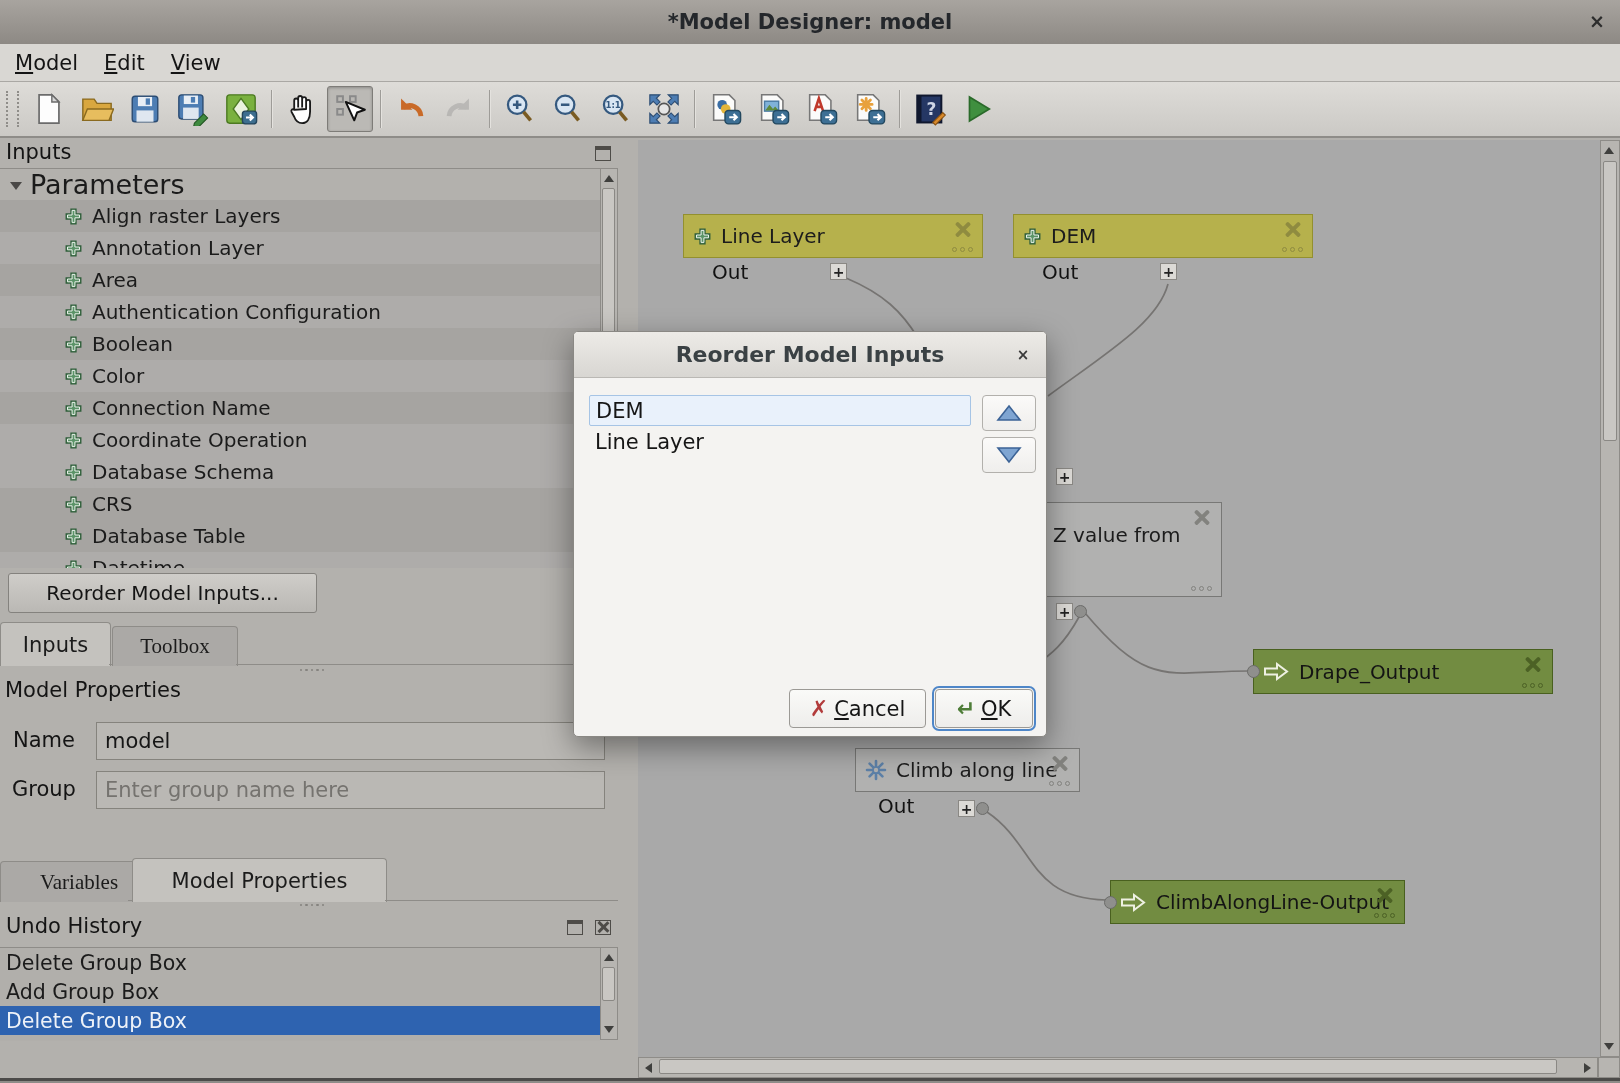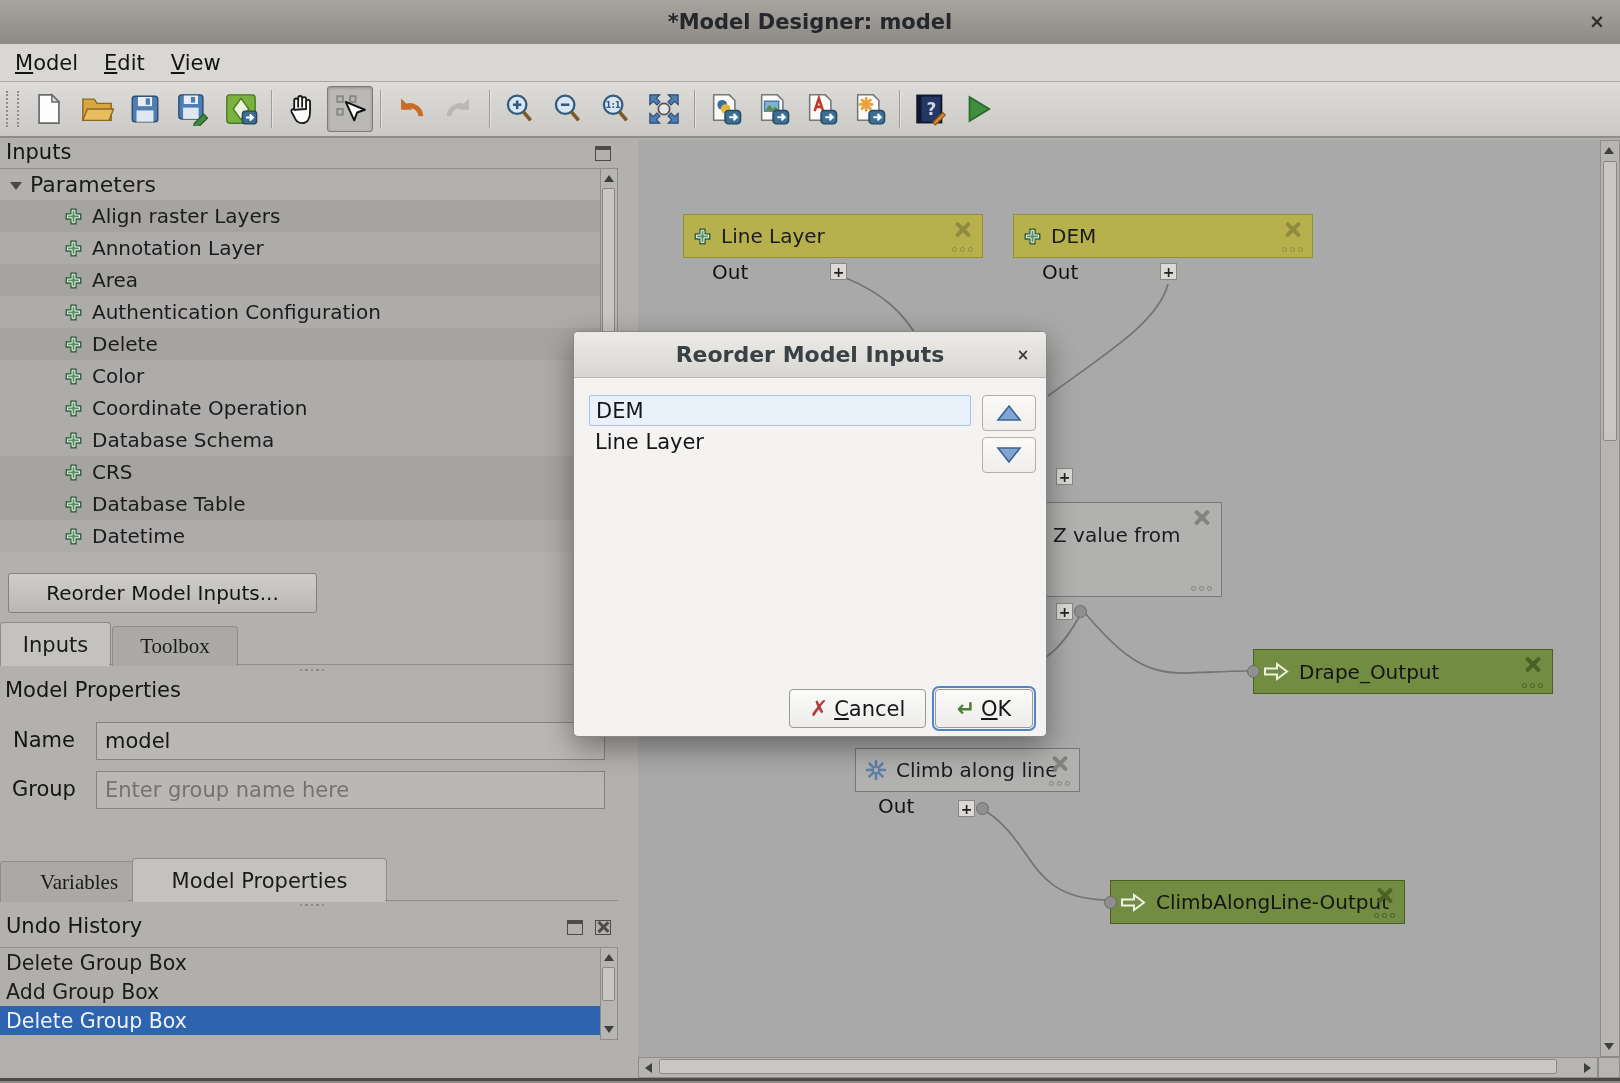--- a/index.html
+++ b/index.html
@@ -28,21 +28,21 @@
   
   #left-dock{position:absolute;left:0;top:140px;width:638px;height:943px;background:#b3b1ad;z-index:3;}
   .dock-title{position:absolute;left:6px;font-size:21px;color:#141414;}
   .mini-icon{position:absolute;width:14px;height:13px;border:1.5px solid #4e4c48;background:transparent;}
   .mini-icon.float::before{content:"";position:absolute;left:0;top:0;width:100%;height:3px;background:#4e4c48;}
   .mini-icon.closex::before,.mini-icon.closex::after{content:"";position:absolute;left:5.5px;top:-1px;width:2.5px;height:14px;background:#4e4c48;}
   .mini-icon.closex::before{transform:rotate(45deg);} .mini-icon.closex::after{transform:rotate(-45deg);}
   #params-wrap{position:absolute;left:0;top:28px;width:600px;height:399px;overflow:hidden;border-top:1px solid #8e8c88;}
   .tree-head{height:31px;display:flex;align-items:center;}
   .tree-caret{width:0;height:0;border-left:6px solid transparent;border-right:6px solid transparent;border-top:8px solid #4a4846;margin:2px 8px 0 10px;}
-  .tree-head span{font-size:22px;}
+  .tree-head span{font-size:27px;}
   .tree-row{height:32px;display:flex;align-items:center;}
   .tree-row.dark{background:#a6a4a1;} .tree-row.light{background:#aeacaa;}
   .tree-row svg{margin-left:64px;flex:0 0 auto;}
   .tree-row span{font-size:20px;margin-left:9px;white-space:nowrap;}
   
   .sb{position:absolute;background:#b7b5b1;border:1px solid #8e8c88;box-sizing:border-box;}
   .sb .thumb{position:absolute;left:1px;width:13px;background:#c9c7c3;border:1px solid #8a8884;border-radius:2px;box-sizing:border-box;}
   .sb .arr{position:absolute;left:0;width:15px;height:17px;display:flex;align-items:center;justify-content:center;}
   .tri-up{width:0;height:0;border-left:5px solid transparent;border-right:5px solid transparent;border-bottom:7px solid #3f3f3d;}
   .tri-down{width:0;height:0;border-left:5px solid transparent;border-right:5px solid transparent;border-top:7px solid #3f3f3d;}
@@ -348,28 +348,35 @@
               <path d="M7 2.2 h5 v4.8 h4.8 v5 h-4.8 v4.8 h-5 v-4.8 H2.2 v-5 H7 z" fill="#5a9367" stroke="#2f5e3a" stroke-width="1.3"></path>
               <path d="M8.1 3.4 h2.8 v4.6 h4.6 v2.8 h-4.6 v4.6 H8.1 v-4.6 H3.5 V8 h4.6 z" fill="none" stroke="#e9efe9" stroke-width="1"></path>
             </svg>
             <span>Authentication Configuration</span>
           </div>
           <div class="tree-row dark">
             <svg width="19" height="19" viewBox="0 0 19 19">
               <path d="M7 2.2 h5 v4.8 h4.8 v5 h-4.8 v4.8 h-5 v-4.8 H2.2 v-5 H7 z" fill="#5a9367" stroke="#2f5e3a" stroke-width="1.3"></path>
               <path d="M8.1 3.4 h2.8 v4.6 h4.6 v2.8 h-4.6 v4.6 H8.1 v-4.6 H3.5 V8 h4.6 z" fill="none" stroke="#e9efe9" stroke-width="1"></path>
             </svg>
-            <span>Delete</span>
+            <span>Boolean</span>
           </div>
           <div class="tree-row light">
             <svg width="19" height="19" viewBox="0 0 19 19">
               <path d="M7 2.2 h5 v4.8 h4.8 v5 h-4.8 v4.8 h-5 v-4.8 H2.2 v-5 H7 z" fill="#5a9367" stroke="#2f5e3a" stroke-width="1.3"></path>
               <path d="M8.1 3.4 h2.8 v4.6 h4.6 v2.8 h-4.6 v4.6 H8.1 v-4.6 H3.5 V8 h4.6 z" fill="none" stroke="#e9efe9" stroke-width="1"></path>
             </svg>
             <span>Color</span>
+          </div>
+          <div class="tree-row dark">
+            <svg width="19" height="19" viewBox="0 0 19 19">
+              <path d="M7 2.2 h5 v4.8 h4.8 v5 h-4.8 v4.8 h-5 v-4.8 H2.2 v-5 H7 z" fill="#5a9367" stroke="#2f5e3a" stroke-width="1.3"></path>
+              <path d="M8.1 3.4 h2.8 v4.6 h4.6 v2.8 h-4.6 v4.6 H8.1 v-4.6 H3.5 V8 h4.6 z" fill="none" stroke="#e9efe9" stroke-width="1"></path>
+            </svg>
+            <span>Connection Name</span>
           </div>
           <div class="tree-row light">
             <svg width="19" height="19" viewBox="0 0 19 19">
               <path d="M7 2.2 h5 v4.8 h4.8 v5 h-4.8 v4.8 h-5 v-4.8 H2.2 v-5 H7 z" fill="#5a9367" stroke="#2f5e3a" stroke-width="1.3"></path>
               <path d="M8.1 3.4 h2.8 v4.6 h4.6 v2.8 h-4.6 v4.6 H8.1 v-4.6 H3.5 V8 h4.6 z" fill="none" stroke="#e9efe9" stroke-width="1"></path>
             </svg>
             <span>Coordinate Operation</span>
           </div>
           <div class="tree-row light">
             <svg width="19" height="19" viewBox="0 0 19 19">

